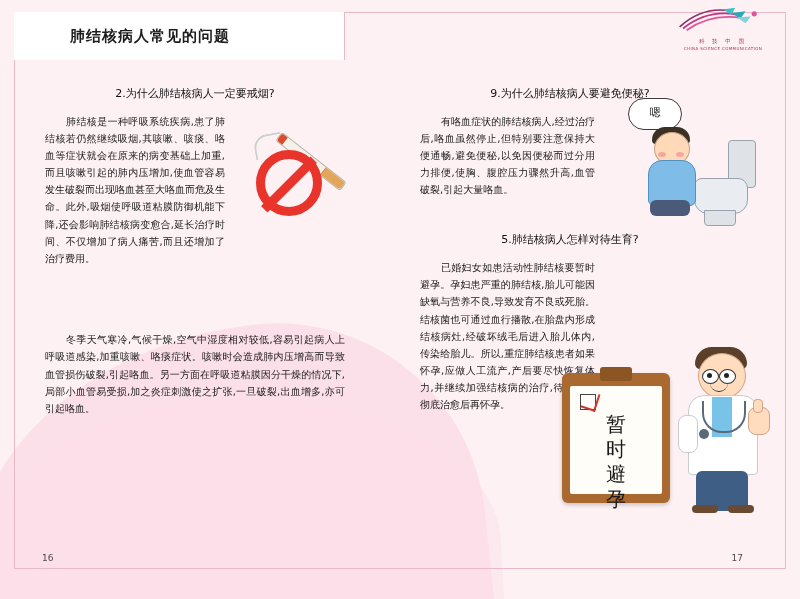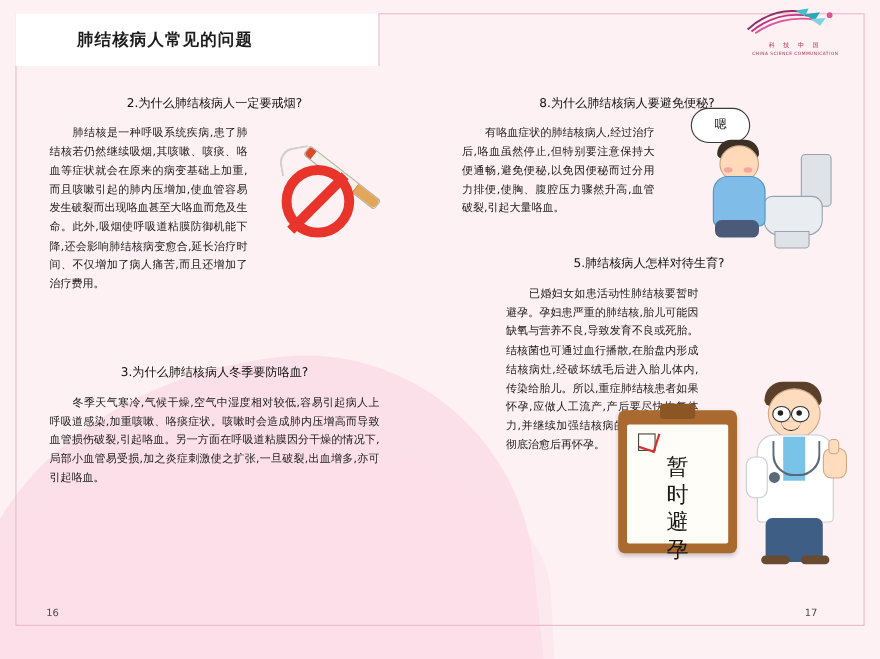--- a/index.html
+++ b/index.html
@@ -560,41 +560,40 @@
     <div class="logo-cn">科 技 中 国</div>
     <div class="logo-en">CHINA SCIENCE COMMUNICATION</div>
   </div>
 
   <div class="col col-left">
     <div class="qa">
       <div class="qa-title">2.为什么肺结核病人一定要戒烟?</div>
       <div class="qa-body narrow">肺结核是一种呼吸系统疾病,患了肺结核若仍然继续吸烟,其咳嗽、咳痰、咯血等症状就会在原来的病变基础上加重,而且咳嗽引起的肺内压增加,使血管容易发生破裂而出现咯血甚至大咯血而危及生命。此外,吸烟使呼吸道粘膜防御机能下降,还会影响肺结核病变愈合,延长治疗时间、不仅增加了病人痛苦,而且还增加了治疗费用。</div>
     </div>
     <div class="qa" style="margin-top:64px;">
-      <div class="qa-title">3.为什么肺结核病人冬季要防咯血?</div>
       <div class="qa-body">冬季天气寒冷,气候干燥,空气中湿度相对较低,容易引起病人上呼吸道感染,加重咳嗽、咯痰症状。咳嗽时会造成肺内压增高而导致血管损伤破裂,引起咯血。另一方面在呼吸道粘膜因分干燥的情况下,局部小血管易受损,加之炎症刺激使之扩张,一旦破裂,出血增多,亦可引起咯血。</div>
     </div>
   </div>
 
   <div class="smoke-ill">
     <div class="smoke-wisp"></div>
     <div class="cig">
       <div class="cig-tip"></div>
       <div class="cig-filter"></div>
     </div>
     <div class="ban-circle"></div>
     <div class="ban-slash"></div>
   </div>
 
   <div class="col col-right">
     <div class="qa">
-      <div class="qa-title">8.为什么肺结核病人要避免便秘?</div>
+      <div class="qa-title">9.为什么肺结核病人要避免便秘?</div>
       <div class="qa-body narrow2">有咯血症状的肺结核病人,经过治疗后,咯血虽然停止,但特别要注意保持大便通畅,避免便秘,以免因便秘而过分用力排便,使胸、腹腔压力骤然升高,血管破裂,引起大量咯血。</div>
     </div>
-    <div class="qa" style="margin-top:34px;margin-left:40px;">
+    <div class="qa" style="margin-top:34px;">
       <div class="qa-title">5.肺结核病人怎样对待生育?</div>
       <div class="qa-body narrow2">已婚妇女如患活动性肺结核要暂时避孕。孕妇患严重的肺结核,胎儿可能因缺氧与营养不良,导致发育不良或死胎。结核菌也可通过血行播散,在胎盘内形成结核病灶,经破坏绒毛后进入胎儿体内,传染给胎儿。所以,重症肺结核患者如果怀孕,应做人工流产,产后要尽快恢复体力,并继续加强结核病的治疗,待结核病彻底治愈后再怀孕。</div>
     </div>
   </div>
 
   <div class="cough-ill">
     <div class="speech-bubble">
       <div class="speech-text">嗯</div>
     </div>
     <div class="toilet">

